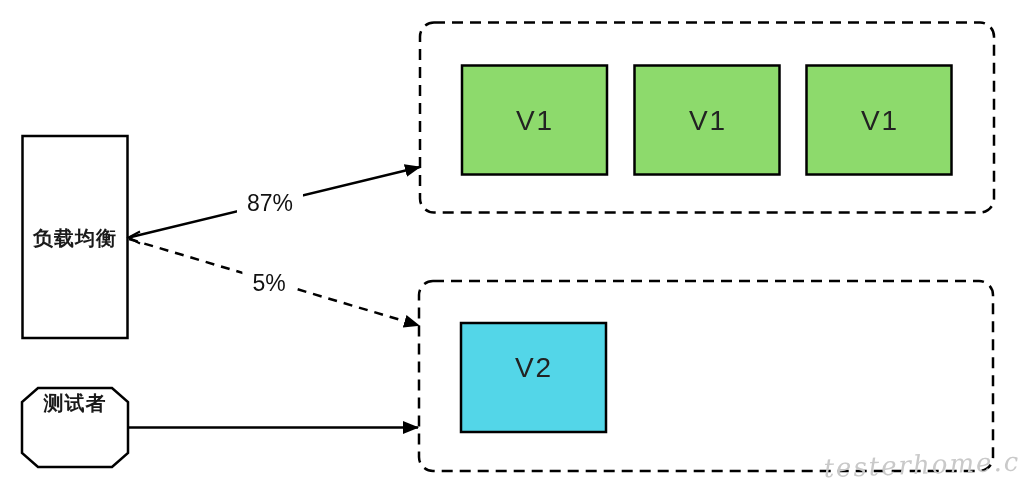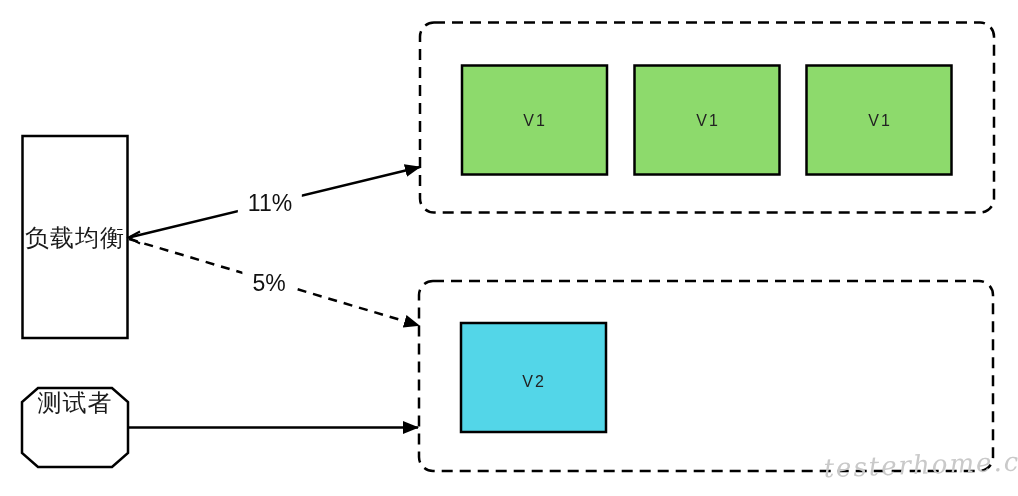--- a/index.html
+++ b/index.html
@@ -11,22 +11,22 @@
     overflow:hidden;
   }
   #wires{position:absolute;left:0;top:0;width:1018px;height:496px;}
   .label{
     position:absolute;
     transform:translate(-50%,-50%);
     white-space:nowrap;
     color:#1a1a1a;
     user-select:none;
   }
-  .node-label{font-size:24px;font-weight:400;letter-spacing:1px;}
-  .vm-label{font-size:16px;font-weight:300;letter-spacing:2px;color:#222;}
+  .node-label{font-size:20px;font-weight:700;letter-spacing:1px;}
+  .vm-label{font-size:28px;font-weight:300;letter-spacing:2px;color:#222;}
   .edge-label{
     font-size:23px;font-weight:400;color:#111;
     background:#ffffff;padding:3px 10px;line-height:1.1;
   }
   .watermark{
     font-family:"DejaVu Serif","Liberation Serif",serif;
     font-style:italic;
     font-size:26px;
     color:#c9c9c9;
     letter-spacing:2px;
@@ -61,31 +61,31 @@
 
     <line x1="129" y1="237.5" x2="420" y2="167" stroke="#000000" stroke-width="2.5" marker-end="url(#arrowhead)"></line>
 
     <polyline points="140,231.5 128.5,237.5 140,243.5" fill="none" stroke="#000000" stroke-width="2"></polyline>
 
     <line x1="129" y1="239" x2="419" y2="325.5" stroke="#000000" stroke-width="2.5" stroke-dasharray="9 7" marker-end="url(#arrowhead)"></line>
 
     <line x1="129" y1="427.5" x2="418" y2="427.5" stroke="#000000" stroke-width="2.5" marker-end="url(#arrowhead)"></line>
   </svg>
 
-  <div class="label edge-label" style="left:270px;top:204px;">11%</div>
+  <div class="label edge-label" style="left:270px;top:204px;">87%</div>
 
   <div class="label edge-label" style="left:269px;top:284px;">5%</div>
 
   <div class="label node-label" style="left:75px;top:238px;">负载均衡</div>
 
   <div class="label node-label" style="left:75px;top:403px;">测试者</div>
 
   <div class="label vm-label" style="left:535px;top:121px;">V1</div>
 
   <div class="label vm-label" style="left:708px;top:121px;">V1</div>
 
   <div class="label vm-label" style="left:880px;top:121px;">V1</div>
 
-  <div class="label vm-label" style="left:534px;top:382px;">V2</div>
+  <div class="label vm-label" style="left:534px;top:368px;">V2</div>
 
   <div class="label watermark" style="left:944px;top:464px;">testerhome.com</div>
 
 </div>
 
 </body></html>

